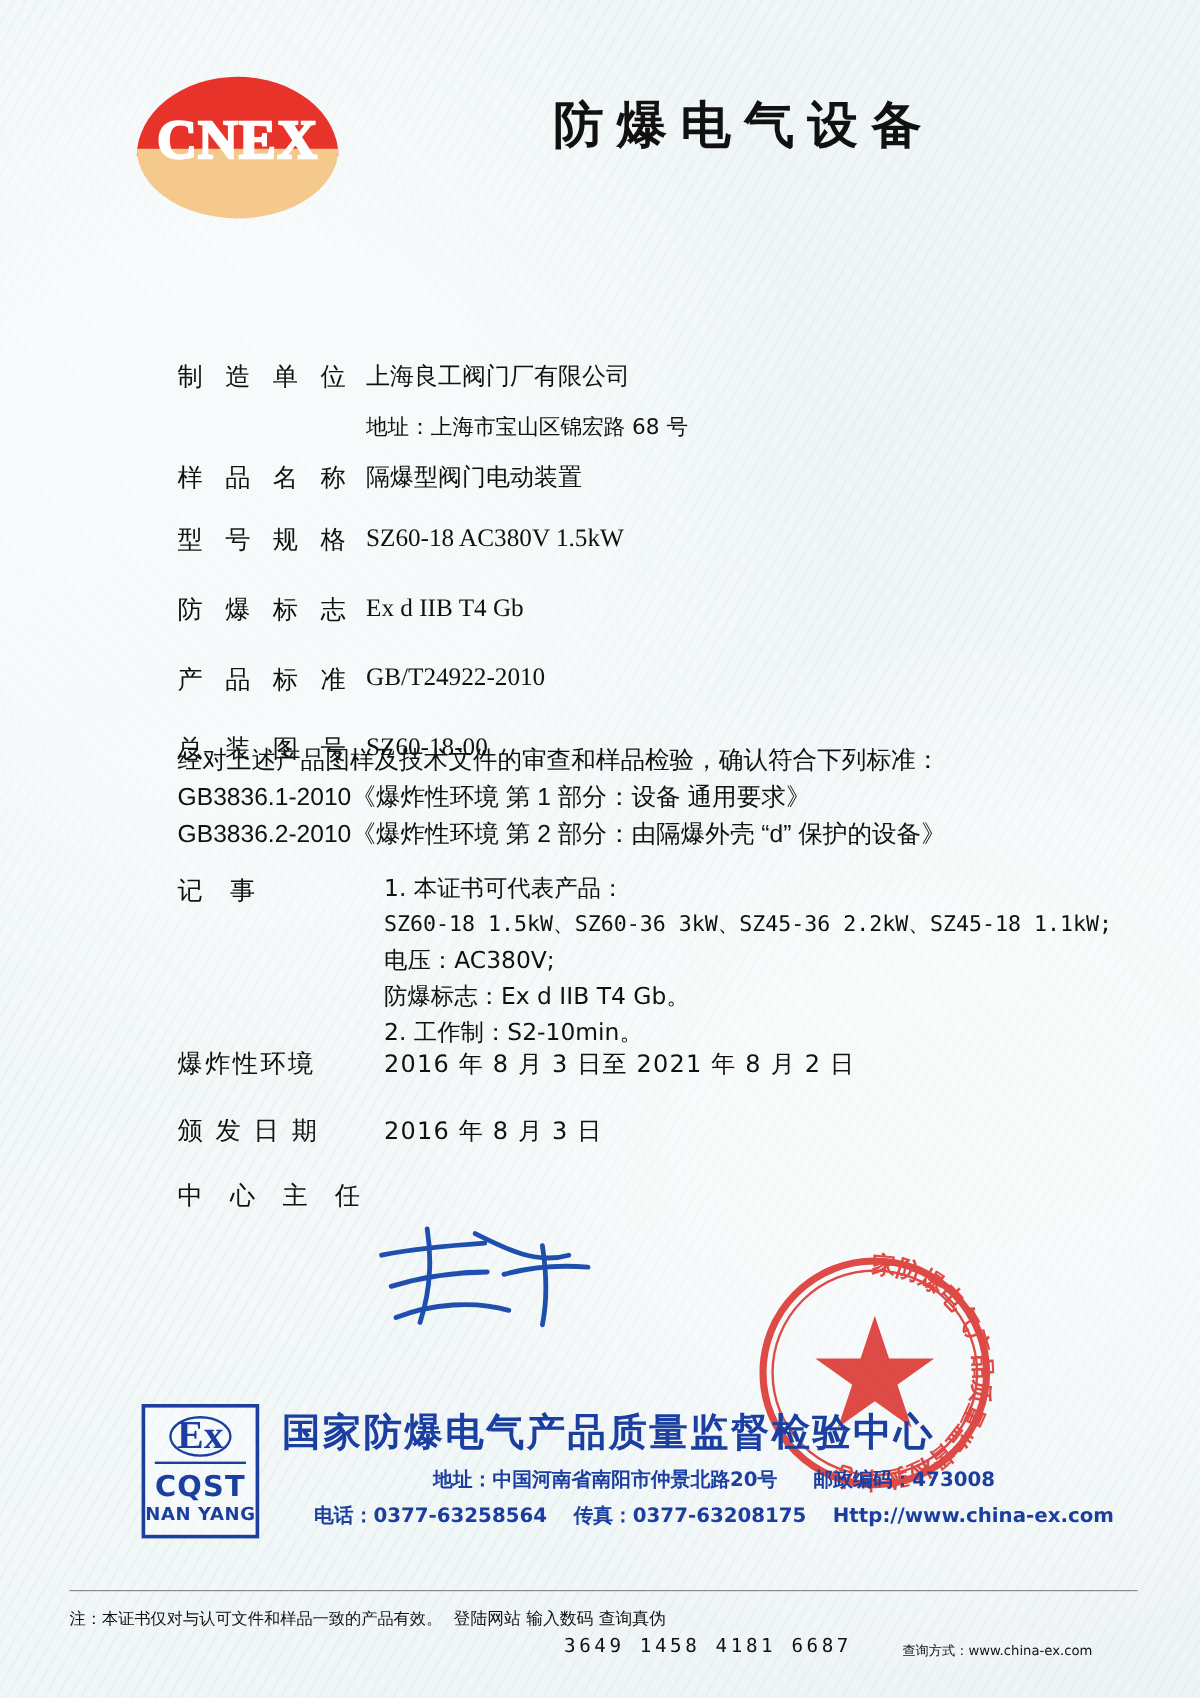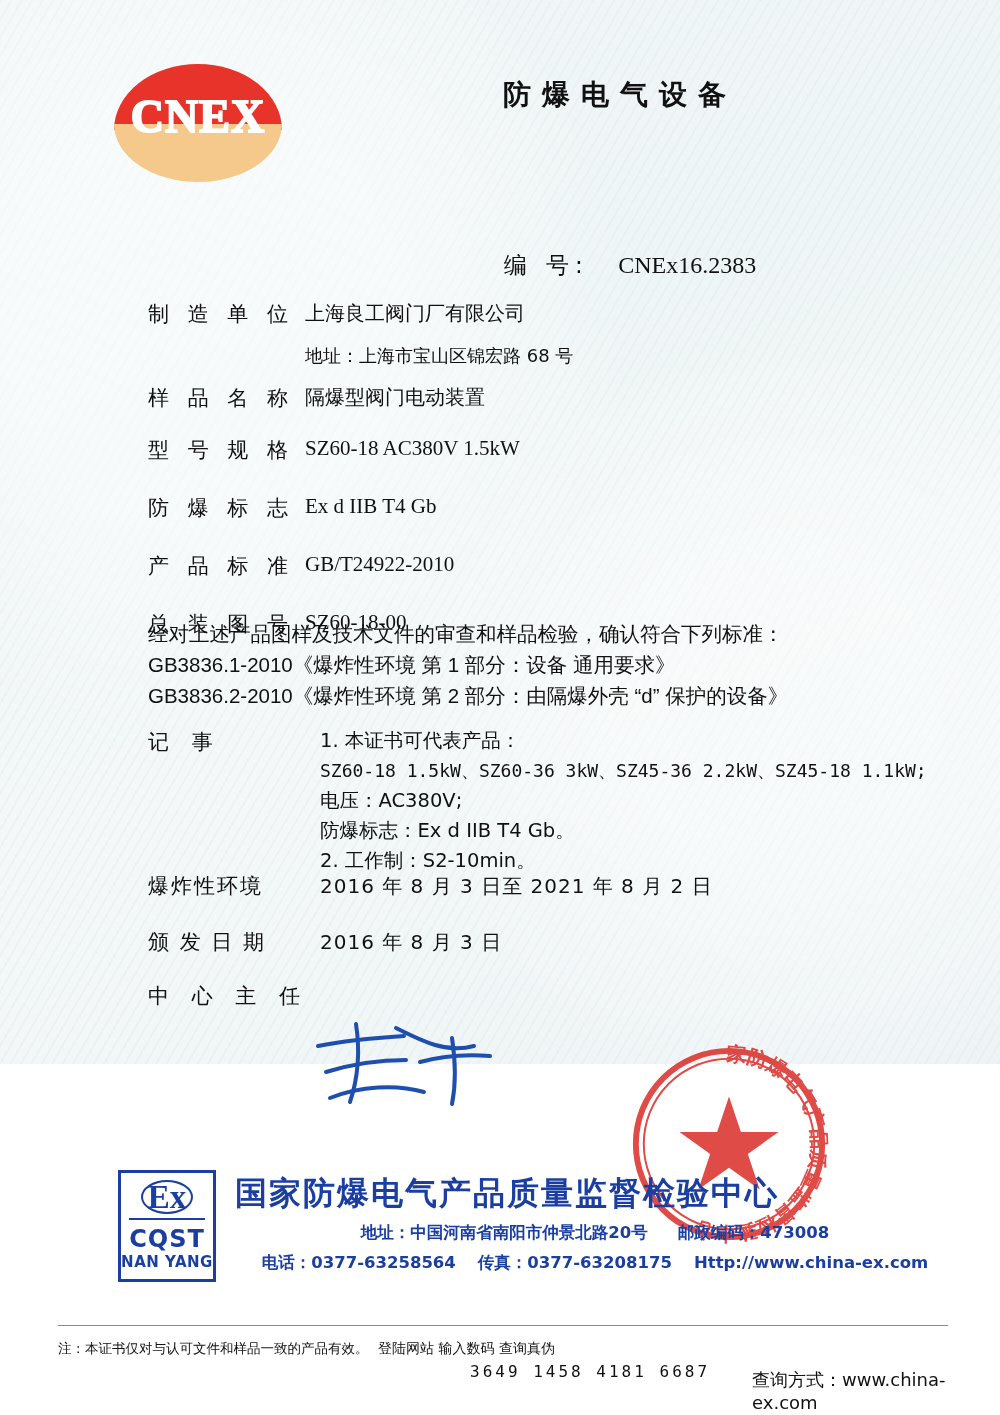--- a/index.html
+++ b/index.html
@@ -8,21 +8,21 @@
     background: #ffffff;
   }
   body {
     width: 1000px; height: 1415px;
     font-family: "Liberation Sans", sans-serif;
     position: relative;
     overflow: hidden;
   }
   .page {
     position: absolute; left: 0; top: 0;
-    width: 1000px; height: 1064px;
+    width: 1000px; height: 1415px;
     background: linear-gradient(160deg,#f2f7f8 0%, #eef5f6 35%, #f4f8f8 60%, #eef4f6 100%);
   }
   .page::before {
     content: "";
     position: absolute; inset: 0;
     background:
       radial-gradient(circle at 20% 30%, rgba(255,255,255,.55) 0 18%, rgba(0,0,0,0) 40%),
       radial-gradient(circle at 78% 68%, rgba(255,255,255,.45) 0 14%, rgba(0,0,0,0) 36%),
       repeating-linear-gradient(120deg, rgba(180,200,205,.10) 0 2px, rgba(0,0,0,0) 2px 9px);
     pointer-events: none;
@@ -61,21 +61,21 @@
   .cnex-sub {
     margin-top: 6px;
     font-family: "DejaVu Sans", sans-serif;
     font-weight: bold; font-size: 27px; color: #1b1b1b; letter-spacing: 1px;
   }
   .title-small {
     position: absolute; left: 300px; top: 32px; width: 640px;
     text-align: center;
     font-family: "DejaVu Sans", sans-serif;
     font-weight: bold;
-    font-size: 28px; letter-spacing: 11px; color: #111;
+    font-size: 42px; letter-spacing: 11px; color: #111;
   }
   .title-big {
     position: absolute; left: 300px; top: 84px; width: 660px;
     text-align: center;
     font-family: "DejaVu Sans", sans-serif;
     font-weight: bold;
     font-size: 74px; letter-spacing: 16px; color: #0a0a0a;
   }
 
   .cert-no {
@@ -225,45 +225,41 @@
     font-size: 14px; color: #111;
   }
   .foot-code {
     position: absolute; left: 470px; top: 1362px;
     font-family: "DejaVu Sans Mono", monospace;
     font-size: 16px; letter-spacing: 3px; color: #111;
   }
   .foot-right {
     position: absolute; left: 752px; top: 1368px;
     font-family: "DejaVu Sans", sans-serif;
-    font-size: 18px; color: #111;
+    font-size: 11px; color: #111;
   }
 </style>
 </head>
 <body>
 
 <div class="page">
 
   <div class="header">
 
     <div class="cnex-logo">
       <div class="cnex-ellipse">
         <div class="top"></div>
         <div class="bot"></div>
         <div class="word">CNEX</div>
       </div>
     </div>
 
     <div class="title-small">防爆电气设备</div>
   </div>
 
-  <div class="cert-no">
-    <span class="lab">编  号:</span>
-    <span class="val">CNEx16.2383</span>
-  </div>
 
   <div class="fields">
 
     <div class="row">
       <div class="label">制 造 单 位</div>
       <div class="value cn">上海良工阀门厂有限公司</div>
     </div>
 
     <div class="row" style="min-height:30px">
       <div class="value cn sub">地址：上海市宝山区锦宏路 68 号</div>

